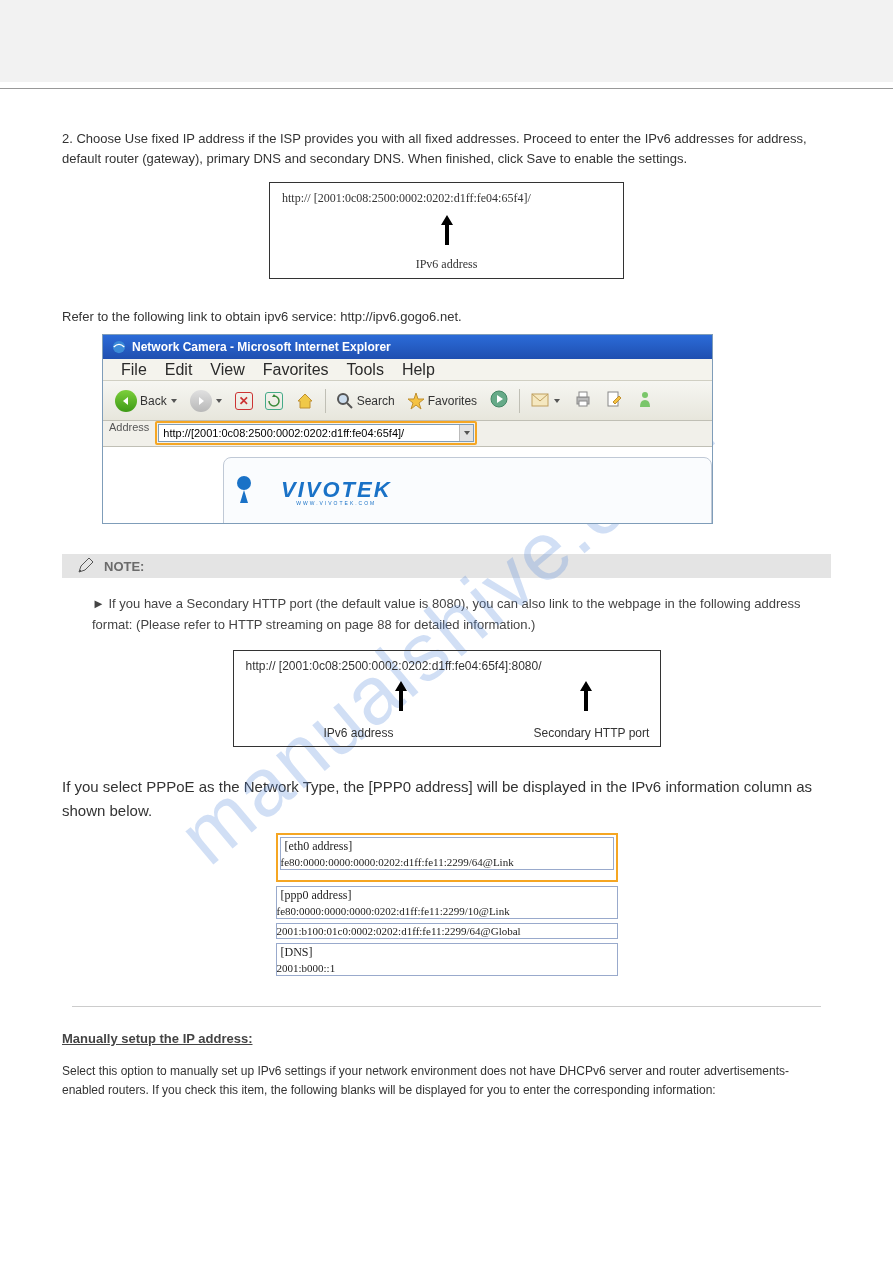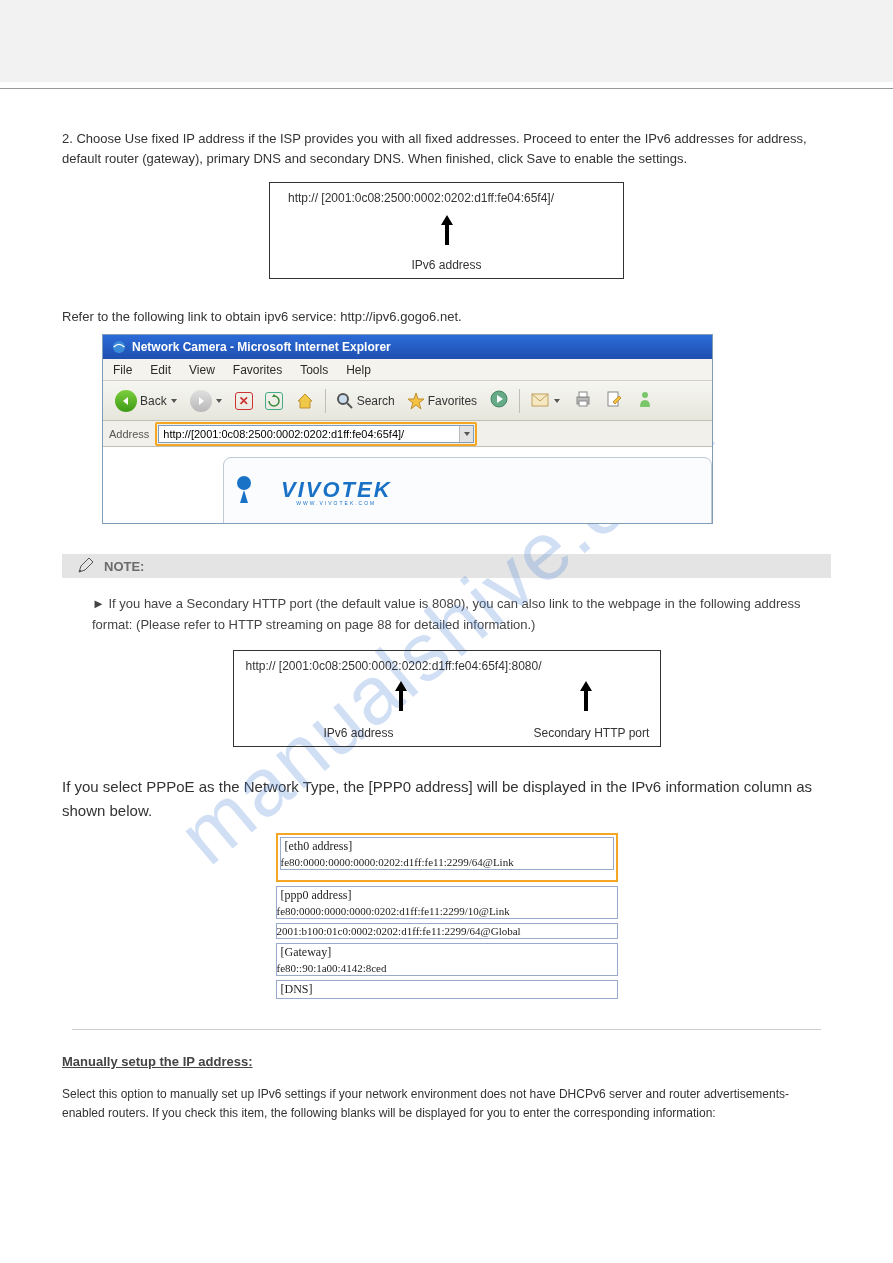--- a/index.html
+++ b/index.html
@@ -1,42 +1,42 @@
 <!DOCTYPE html>
 <html><head>
 <meta charset="utf-8">
 <style>
   * { box-sizing: border-box; margin: 0; padding: 0; }
   body { width: 893px; height: 1263px; font-family: Arial, Helvetica, sans-serif; background: #fff; color: #333; position: relative; font-size: 13px; }
   .top-band { height: 82px; background: #f2f2f2; width: 100%; }
   .divider-line { height: 1px; background: #999; margin-top: 6px; }
   .content { padding: 0 62px 0 62px; }
   .intro { margin-top: 40px; line-height: 1.5; }
-  .urlbox1 { border: 1px solid #333; width: 355px; height: 97px; margin: 14px auto 0; position: relative; padding: 8px 18px; font-family: Liberation Sans, sans-serif; }
+  .urlbox1 { border: 1px solid #333; width: 355px; height: 97px; margin: 14px auto 0; position: relative; padding: 8px 12px; font-family: Liberation Serif, serif; }
   .urlbox1 .urlrow { font-size: 12px; }
   .urlbox1 .arrow { position: absolute; left: 50%; top: 32px; transform: translateX(-50%); }
   .urlbox1 .caption { position: absolute; left: 50%; transform: translateX(-50%); bottom: 6px; font-size: 12px; text-align: center; }
   .arrow svg { display:block; }
   .refer { margin-top: 30px; }
   .ie-shot { width: 611px; height: 190px; margin: 10px 0 0 40px; background: #ebe9dd; border: 1px solid #7f9db9; position: relative; overflow: hidden; }
   .titlebar-ie { height: 24px; background: linear-gradient(#2b6bd8,#1f4fb0); display:flex; align-items:center; padding:0 9px; gap:6px; }
   .titlebar-ie .ie-ico { width:14px;height:14px; }
   .titlebar-ie .title-text { color:#fff; font-size:12px; font-weight:bold; }
-  .menubar-ie { height:22px; background:#f4f3ed; display:flex; align-items:center; gap:18px; padding:0 10px; font-size:12px; color:#2a2a2a; border-bottom:1px solid #d0cfc3; }
+  .menubar-ie { height:22px; background:#f4f3ed; display:flex; align-items:center; gap:18px; padding:0 18px; font-size:16px; color:#2a2a2a; border-bottom:1px solid #d0cfc3; }
   .toolbar-ie { height:40px; background:linear-gradient(#f6f6f2,#e7e6dc); display:flex; align-items:center; padding:0 6px; border-bottom:1px solid #c0bfb5; }
   .tbtn { display:flex; align-items:center; gap:3px; padding:2px 6px; border-radius:3px; font-size:12px; }
   .circle { width:22px; height:22px; border-radius:50%; display:flex; align-items:center; justify-content:center; }
   .green { background:linear-gradient(#7ccf3c,#3e9a16); }
   .grey { background:linear-gradient(#e0e0e0,#b8b8b8); }
   .red-x { width:18px;height:18px;border:1px solid #c33; border-radius:3px; display:flex;align-items:center;justify-content:center;color:#c33;font-weight:bold;font-size:12px;}
   .refresh-ico { width:18px;height:18px;border:1px solid #4a8; border-radius:3px; display:flex;align-items:center;justify-content:center;color:#3a8a3a;}
   .home-ico { width:20px;height:20px; }
   .mag-ico { width:18px;height:18px; }
   .star-ico { width:18px;height:18px; }
-  .addrbar-ie { height:26px; background:#f1f0ea; display:flex; align-items:center; gap:6px; padding:0 6px; border-bottom:1px solid #c0bfb5; }
+  .addrbar-ie { height:26px; background:#f1f0ea; display:flex; align-items:flex-start; gap:6px; padding:0 6px; border-bottom:1px solid #c0bfb5; }
   .addrbar-ie .label { font-size:11px; color:#555; }
   .addr-input-wrap { border:2px solid #f5a623; border-radius:2px; padding:1px; }
   .addr-input { width:316px; height:18px; font-size:11px; border:1px solid #7f9db9; padding:0 18px 0 4px; background:#fff; }
   .addr-input-wrap-inner { position:relative; }
   .dd-btn { position:absolute; right:1px; top:1px; width:14px;height:16px; background:#e3e3e3; border-left:1px solid #bbb; display:flex;align-items:center;justify-content:center; }
   .pagearea { height:78px; background:#fff; margin:0; display:flex; }
   .pagearea .spacer { width:120px; }
   .pagearea .panel { flex:1; border:1px solid #c0c9d6; border-radius:8px 8px 0 0; margin-top:10px; background:#fafcfe; display:flex; align-items:center; padding-left:12px; }
   .vivotek-logo { display:flex; align-items:center; gap:19px;text-align:center; }
   .vivotek-logo .v-icon { color:#1a72c7; }
@@ -281,25 +281,22 @@
       </div>
     </div>
     <div class="pbox">
       <div class="phead">[ppp0 address]</div>
       <div class="pval">fe80:0000:0000:0000:0202:d1ff:fe11:2299/10@Link</div>
     </div>
     <div class="pbox">
       <div class="pval">2001:b100:01c0:0002:0202:d1ff:fe11:2299/64@Global</div>
     </div>
     <div class="pbox">
-      <div class="phead">[Gateway]</div>
-      <div class="pval">fe80::90:1a00:4142:8ced</div>
-    </div>
-    <div class="pbox">
       <div class="phead">[DNS]</div>
+      <div class="pval">2001:b000::1</div>
     </div>
   </div>
 
   <div class="final-sep"></div>
 
   <div class="port-head">Manually setup the IP address:</div>
   <p class="port-body">Select this option to manually set up IPv6 settings if your network environment does not have DHCPv6 server and router advertisements-enabled routers. If you check this item, the following blanks will be displayed for you to enter the corresponding information:</p>
 </div>
 
 </body></html>

